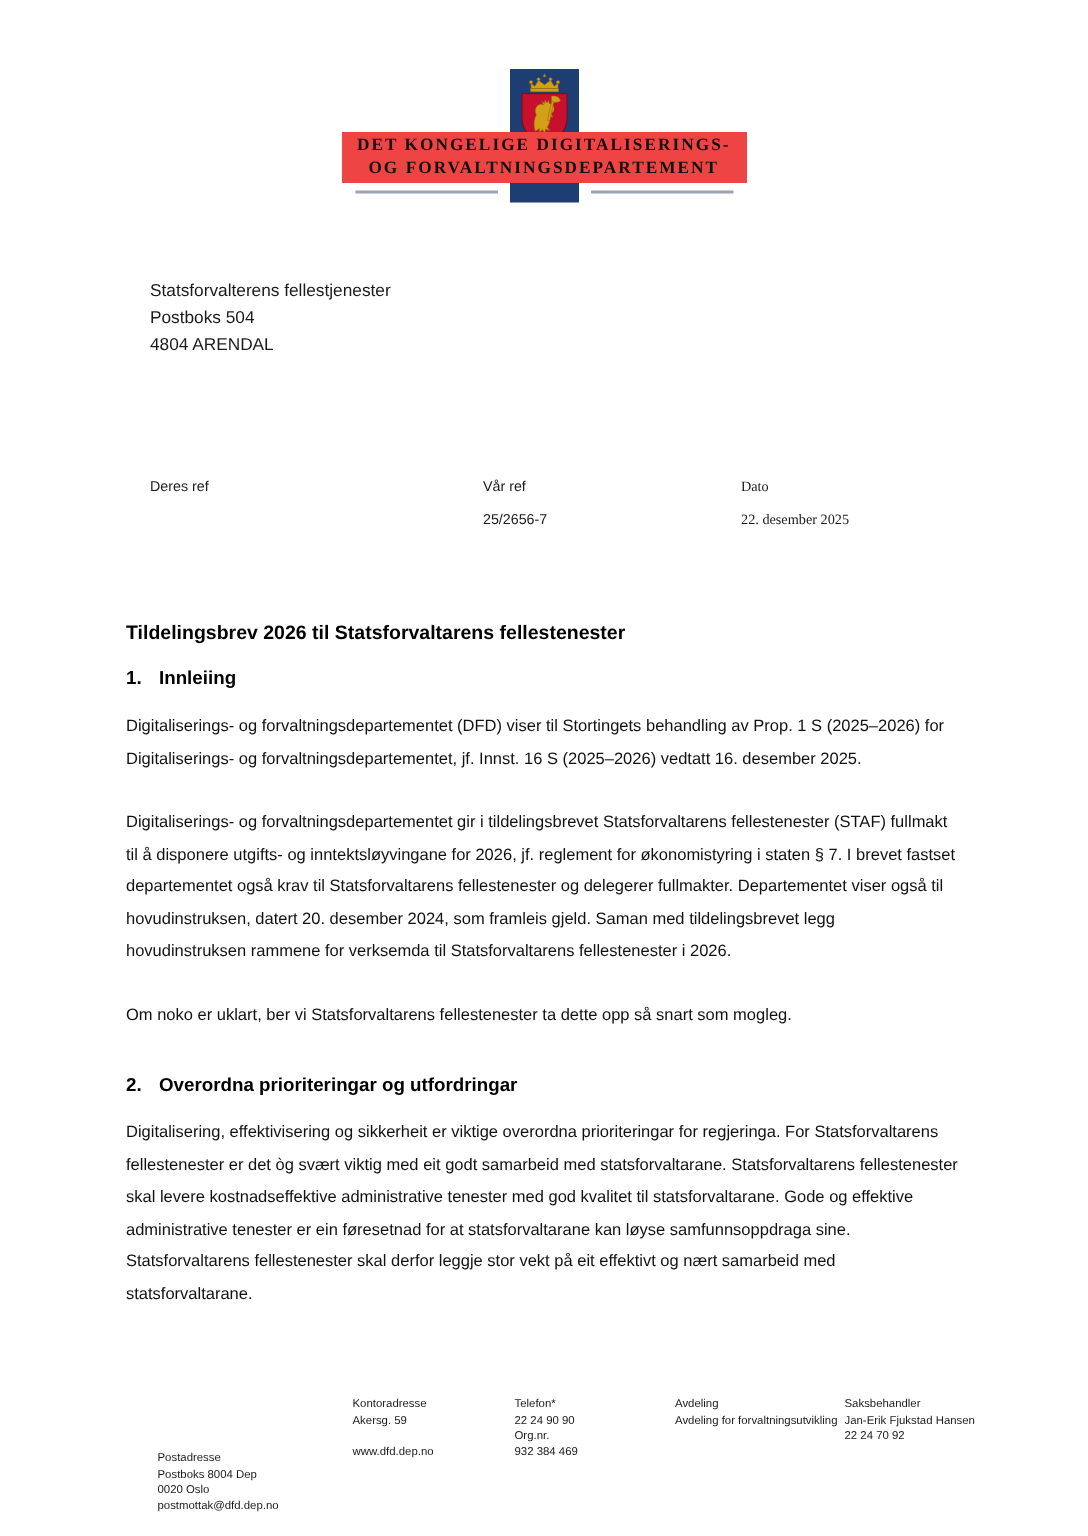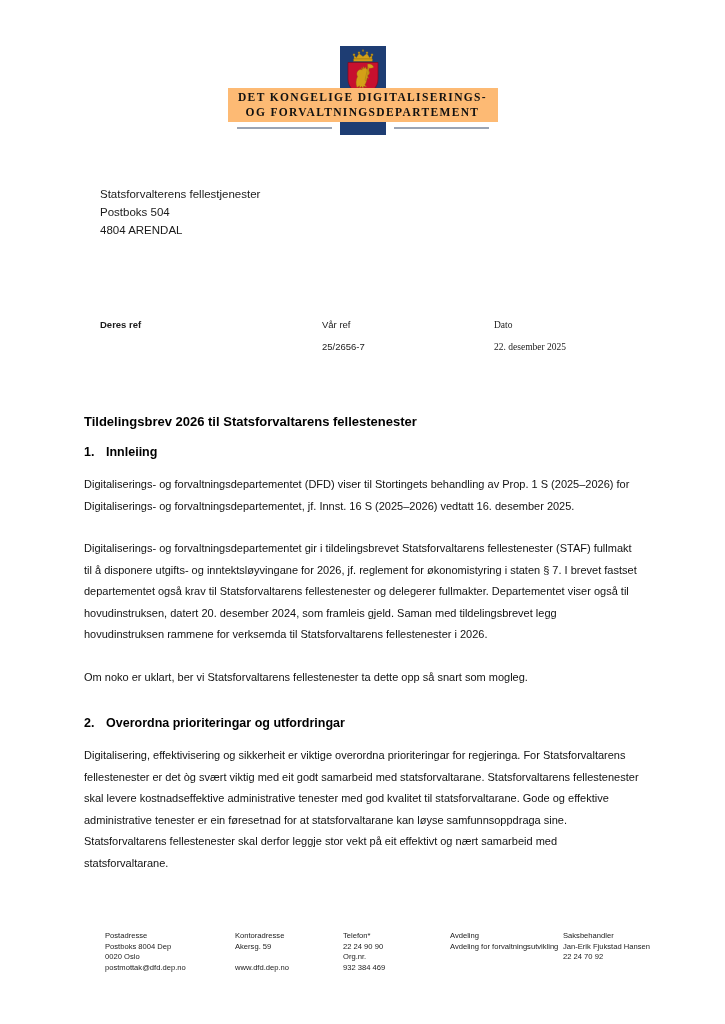--- a/index.html
+++ b/index.html
@@ -72,21 +72,21 @@
     top: 58px;
     left: 0;
     width: 270px;
     text-align: center;
     font-family: "Liberation Serif", serif;
     font-size: 11.5px;
     font-weight: 700;
     letter-spacing: 1.35px;
     line-height: 15px;
     color: #111111;
-    background: #fdba74;
+    background: #ef4444;
     padding: 2px 0 2px 0;
   }
   .emblem-text .line2 { display: block; }
 
   
   .recipient {
     position: absolute;
     top: 185px;
     left: 100px;
     font-size: 11.5px;
@@ -98,21 +98,21 @@
     position: absolute;
     top: 318px;
     left: 100px;
     width: 530px;
     font-size: 9.5px;
     color: #1a1a1a;
   }
   .refs .cols {
     display: flex;
   }
-  .refs .col-deres { width: 222px; font-weight: bold; }
+  .refs .col-deres { width: 222px; }
   .refs .col-var   { width: 172px; }
   .refs .col-dato  { width: 136px; font-family: Liberation Serif, serif; }
   .refs .ref-label { line-height: 14px; }
   .refs .ref-value { line-height: 14px; margin-top: 8px; }
 
   .content {
     position: absolute;
     top: 412px;
     left: 84px;
     width: 555px;
@@ -154,21 +154,21 @@
     position: absolute;
     top: 931px;
     left: 105px;
     width: 610px;
     display: flex;
     font-size: 7.6px;
     line-height: 10.5px;
     color: #1a1a1a;
   }
   .footer .fcol { width: 108px; }
-  .footer .fcol.c1 { width: 130px; }
+  .footer .fcol.c1 { width: 130px; margin-top: 36px; }
   .footer .fcol.c2 { width: 108px; }
   .footer .fcol.c3 { width: 107px; }
   .footer .fcol.c4 { width: 113px; }
   .footer .fcol.c5 { width: 140px; }
   .footer .fline { display: block; white-space: nowrap; }
   .footer .fline.wrap { white-space: normal; }
 </style>
 </head>
 <body>
 

